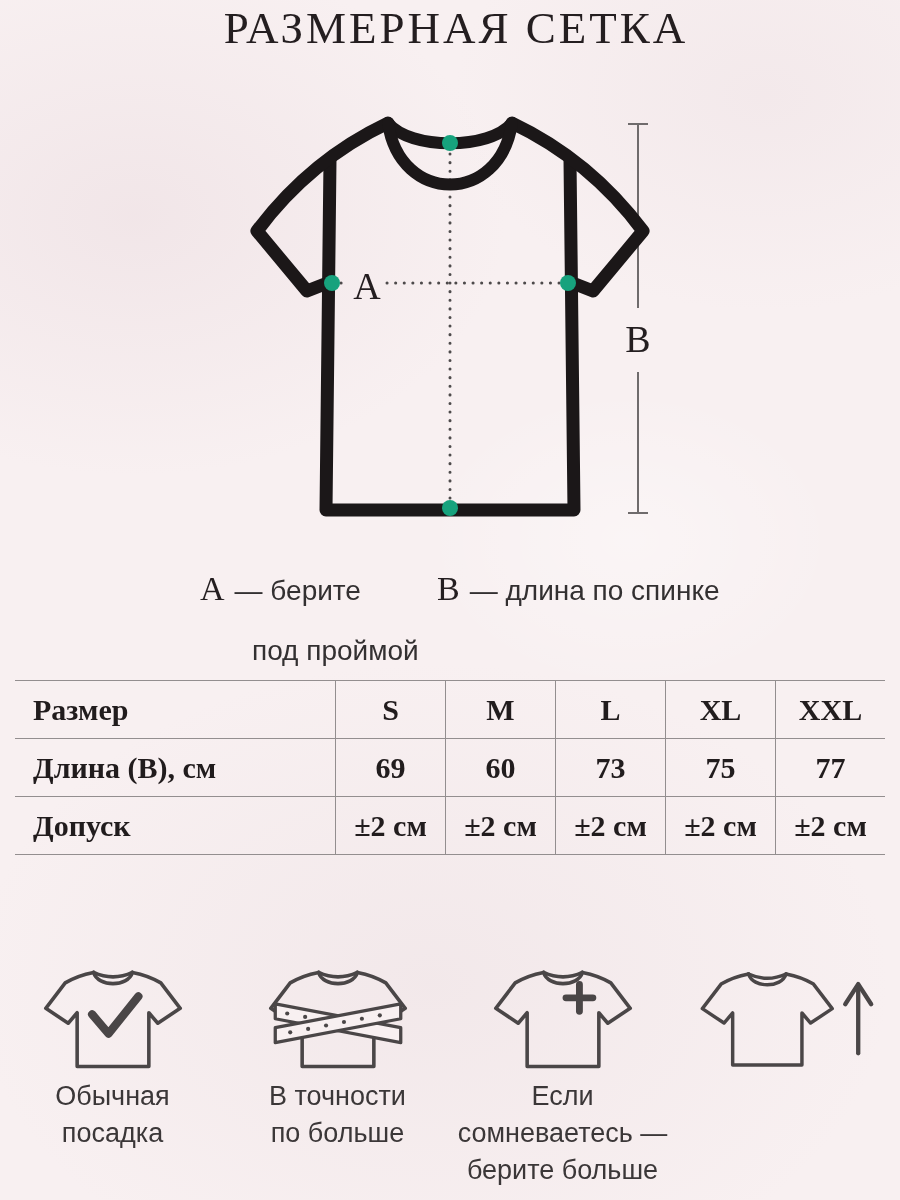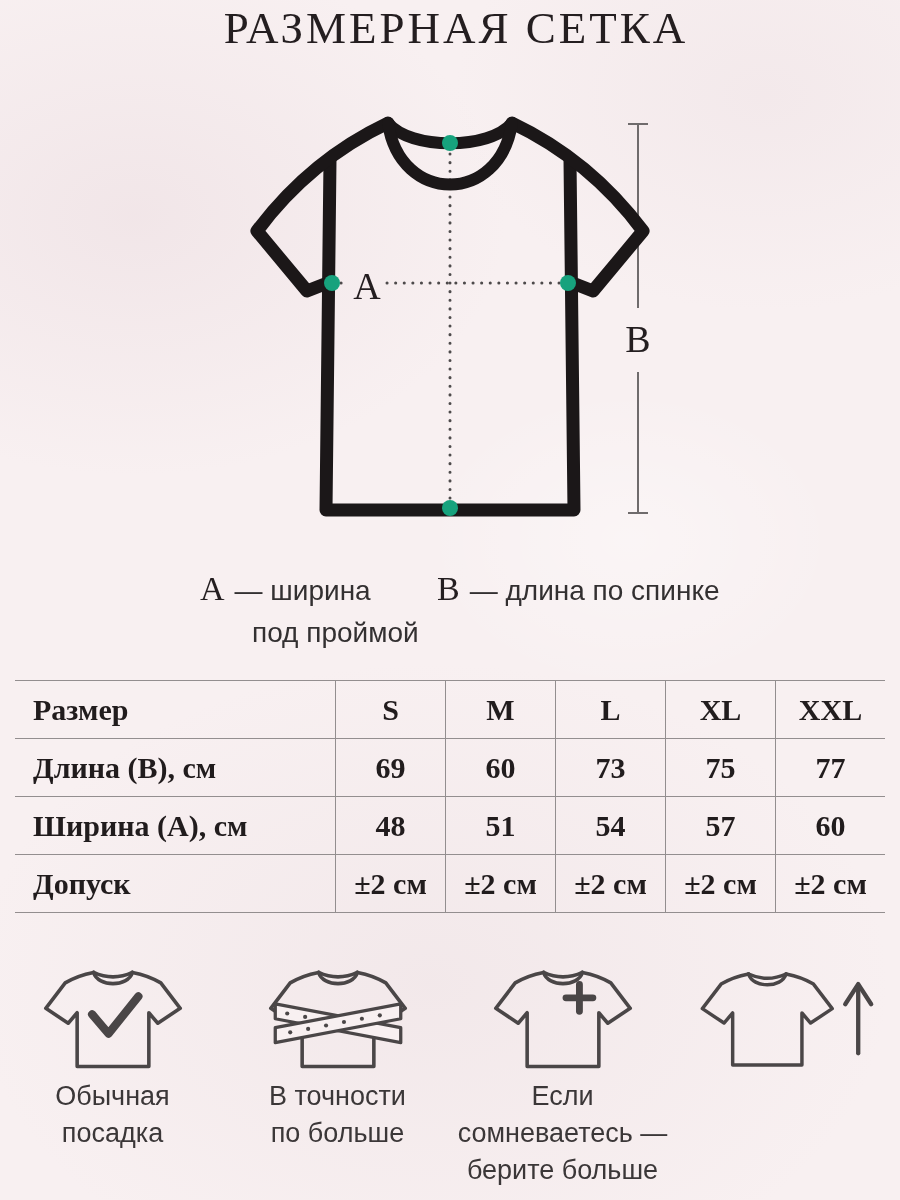--- a/index.html
+++ b/index.html
@@ -22,21 +22,21 @@
     padding-left:6px;
   }
   .diagram { position:absolute; left:240px; top:100px; width:420px; height:430px; }
 
   
   .legend-a { position:absolute; left:200px; top:570px; }
   .legend-b { position:absolute; left:437px; top:570px; }
   .legend-letter { font-family:"Liberation Serif", serif; font-size:34px; color:#241e20; }
   .legend-text { font-size:28px; color:#333031; }
   .legend-line1 { display:flex; align-items:baseline; gap:10px; }
-  .legend-line2 { margin-left:52px; margin-top:9px; font-size:28px; color:#333031; }
+  .legend-line2 { margin-left:52px; margin-top:27px; font-size:28px; color:#333031; }
 
   
   .size-table { position:absolute; left:15px; top:680px; width:870px;font-weight:bold; }
   .trow {
     display:grid; grid-template-columns:320px repeat(5, 1fr);
     height:57px; border-top:1px solid #938e8f;
   }
   .trow:last-child { border-bottom:1px solid #938e8f; }
   .tcell {
     display:flex; align-items:center;
@@ -97,21 +97,21 @@
         <circle cx="210" cy="408" r="8"></circle>
       </g>
 
       <text x="127" y="199" text-anchor="middle" font-family="Liberation Serif, serif" font-size="38" fill="#241e20">A</text>
     </svg>
   </div>
 
   <div class="legend-a">
     <div class="legend-line1">
       <span class="legend-letter">A</span>
-      <span class="legend-text">— ширина</span>
+      <span class="legend-text">— берите</span>
     </div>
     <div class="legend-line2">под проймой</div>
   </div>
   <div class="legend-b">
     <div class="legend-line1">
       <span class="legend-letter">B</span>
       <span class="legend-text">— длина по спинке</span>
     </div>
   </div>
 
@@ -124,28 +124,20 @@
       <div class="tcell value">XL</div>
       <div class="tcell value">XXL</div>
     </div>
     <div class="trow">
       <div class="tcell label">Длина (B), см</div>
       <div class="tcell value">69</div>
       <div class="tcell value">60</div>
       <div class="tcell value">73</div>
       <div class="tcell value">75</div>
       <div class="tcell value">77</div>
-    </div>
-    <div class="trow">
-      <div class="tcell label">Ширина (A), см</div>
-      <div class="tcell value">48</div>
-      <div class="tcell value">51</div>
-      <div class="tcell value">54</div>
-      <div class="tcell value">57</div>
-      <div class="tcell value">60</div>
     </div>
     <div class="trow">
       <div class="tcell label">Допуск</div>
       <div class="tcell value">±2 см</div>
       <div class="tcell value">±2 см</div>
       <div class="tcell value">±2 см</div>
       <div class="tcell value">±2 см</div>
       <div class="tcell value">±2 см</div>
     </div>
   </div>

